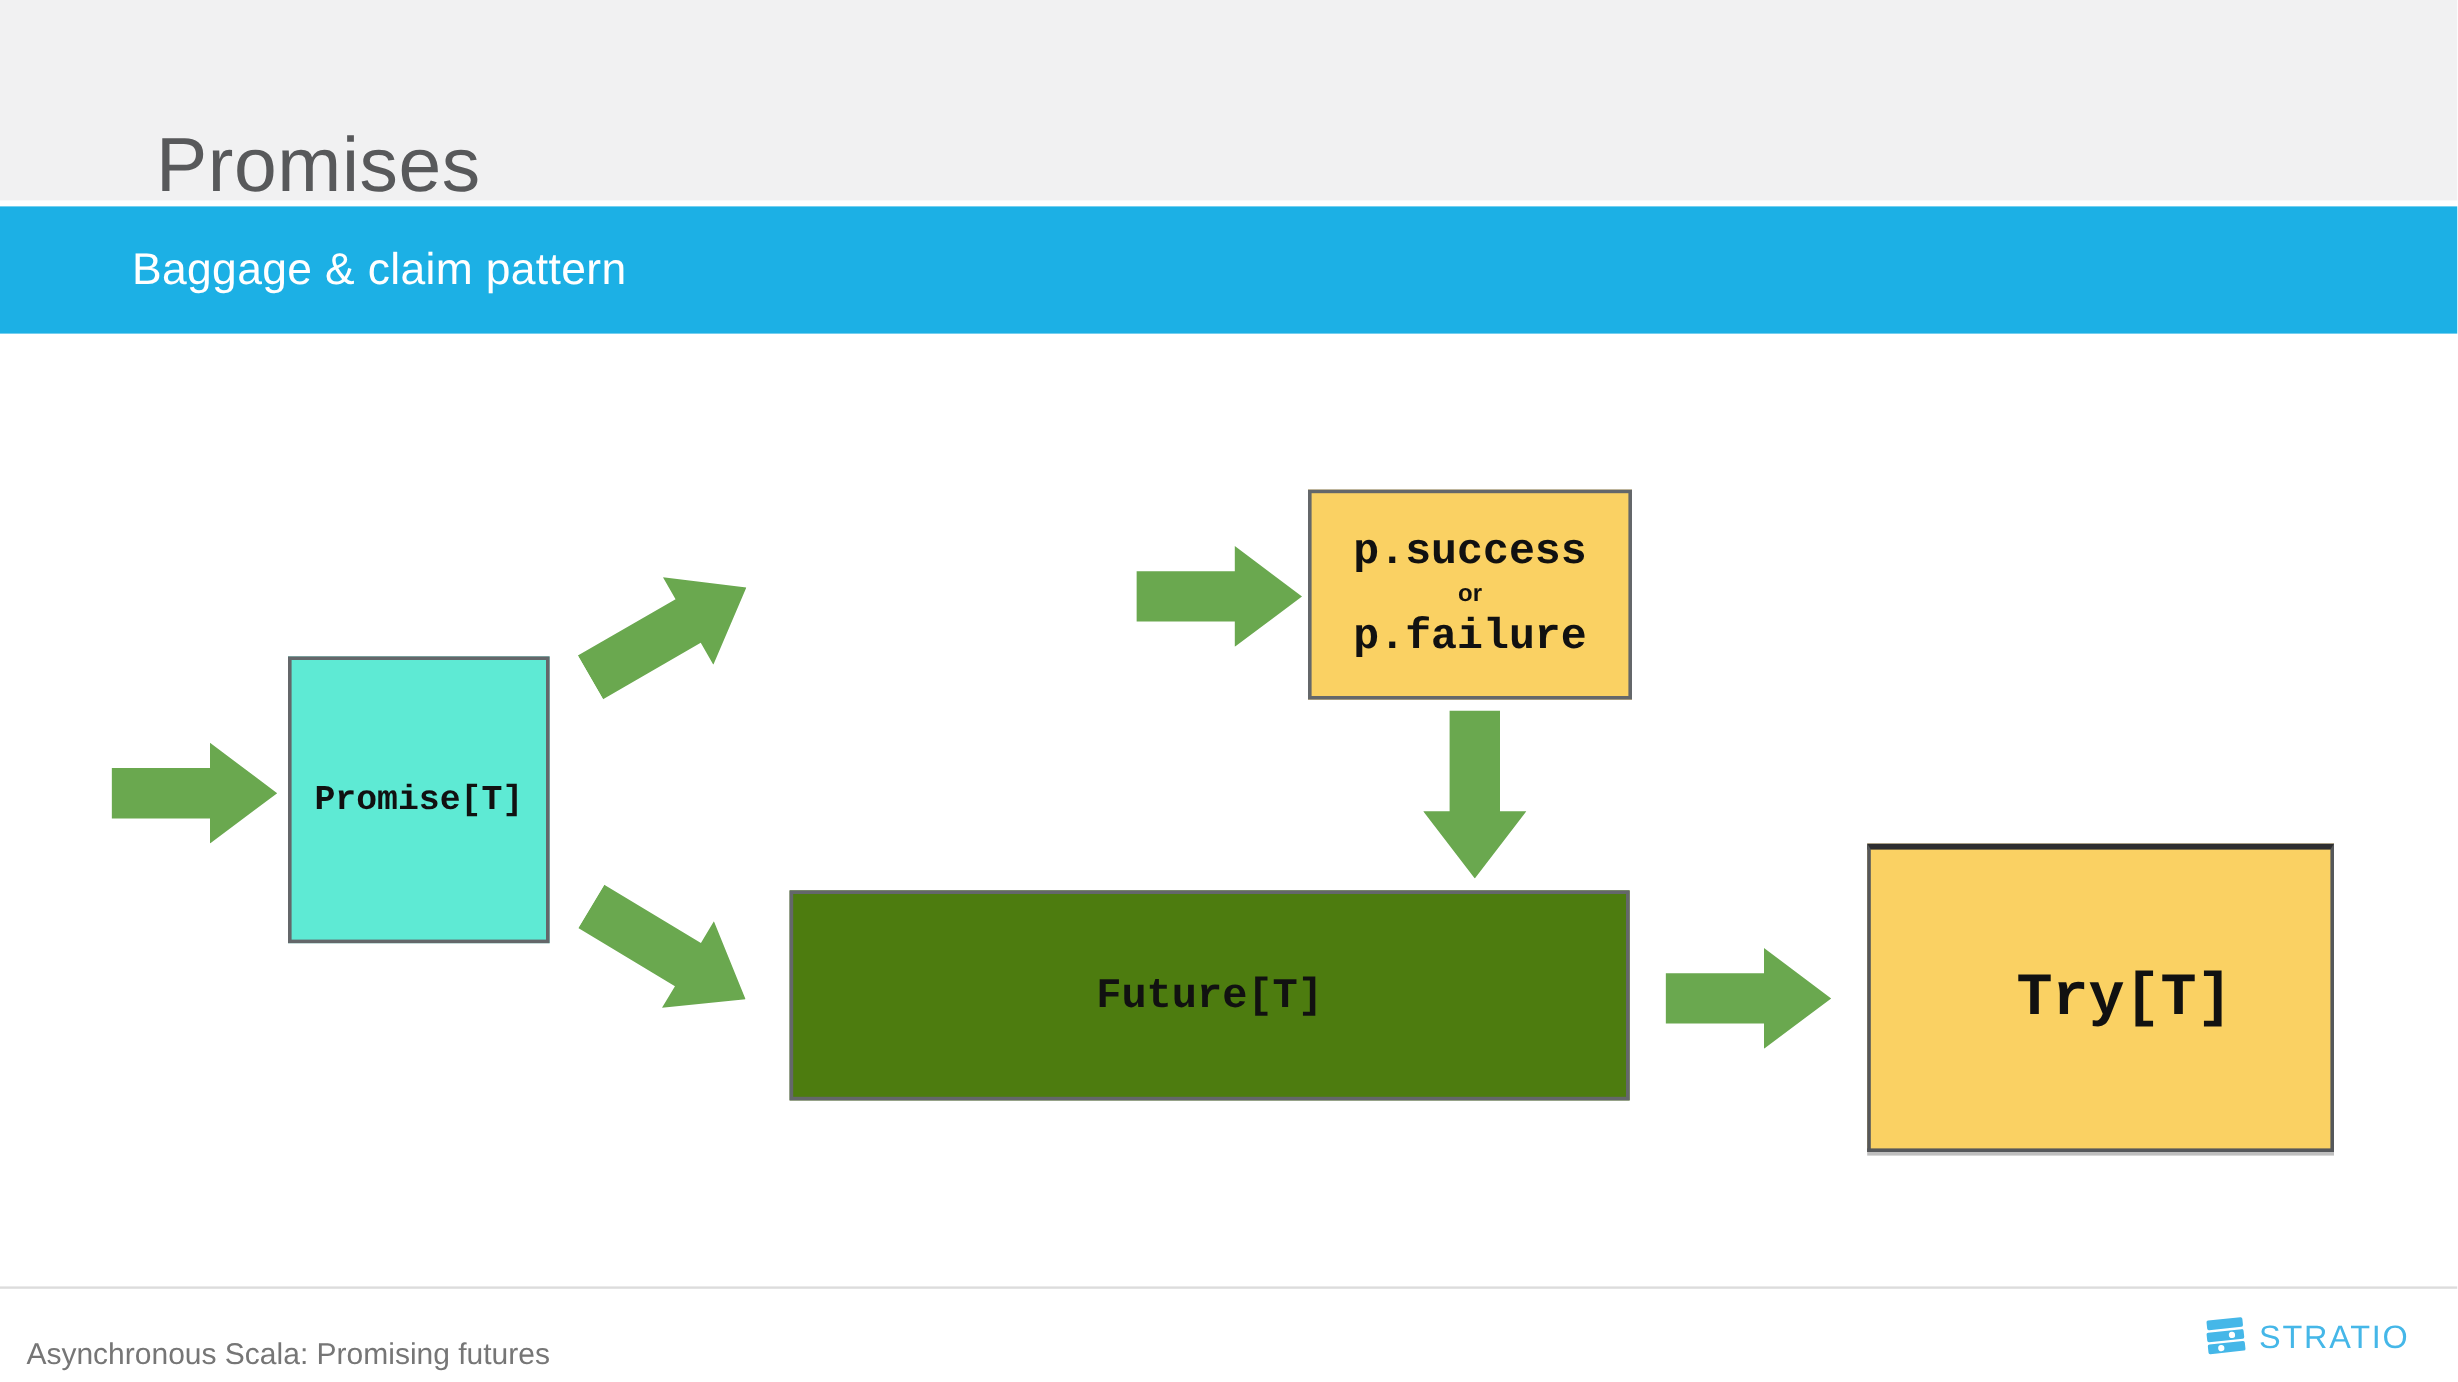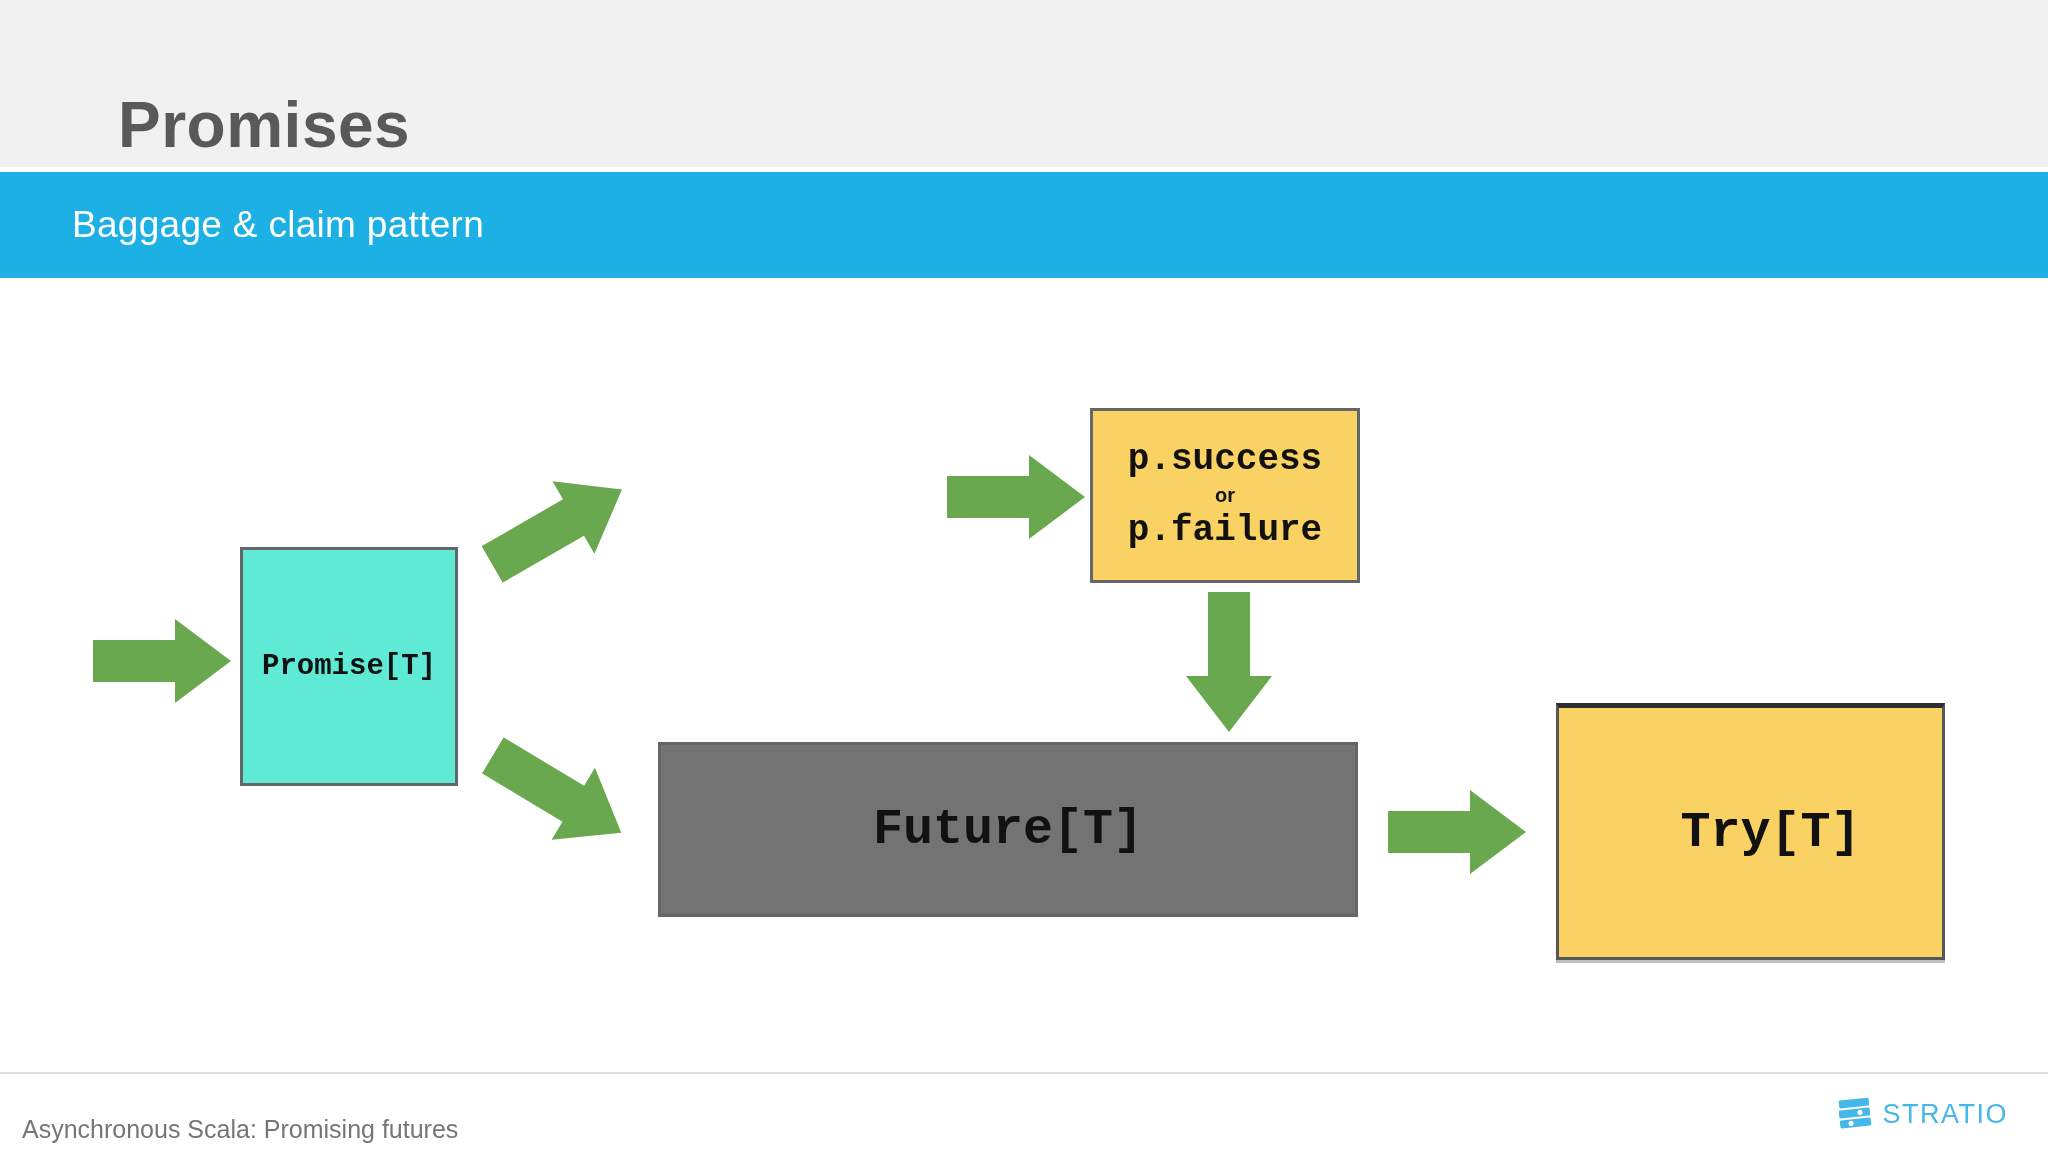--- a/index.html
+++ b/index.html
@@ -16,38 +16,38 @@
   .header {
     position: absolute;
     left: 0; top: 0;
     width: 100%; height: 167px;
     background: #f1f1f2;
   }
   .title {
     position: absolute;
     left: 118px;
     top: 88px;
-    margin: 0;
+    margin: 12px;
     font-size: 64px;
-    font-weight: 700;
+    font-weight: 400;
     color: #58595b;
     letter-spacing: 0.5px;
   }
 
   
   .banner {
     position: absolute;
     left: 0; top: 172px;
     width: 100%; height: 106px;
     background: #1cb0e5;
     display: flex;
     align-items: center;
   }
   .banner-text {
-    margin-left: 72px;
+    margin-left: 110px;
     font-size: 37px;
     color: #ffffff;
     letter-spacing: 0.3px;
   }
 
   
   .canvas {
     position: absolute;
     left: 0; top: 278px;
     width: 100%; height: 794px;
@@ -91,22 +91,22 @@
     line-height: 1.28;
   }
   .node-success .or-line {
     font-size: 20px;
     font-family: "Liberation Sans", sans-serif;
     font-weight: 700;
   }
   .node-future {
     left: 658px; top: 464px;   
     width: 700px; height: 175px;
-    background: #737373;
-    font-size: 50px;
+    background: #4d7c0f;
+    font-size: 35px;
   }
   .node-try {
     left: 1556px; top: 425px;  
     width: 389px; height: 257px;
     background: #fad163;
     font-size: 50px;
     border-color: #55575a;
     border-top: 5px solid #2e2e30;
     box-shadow: 0 3px 0 rgba(110,110,110,0.45);
     padding-left: 40px;

